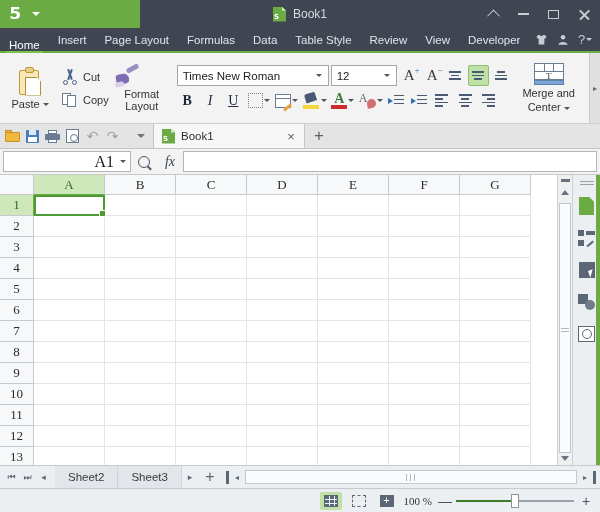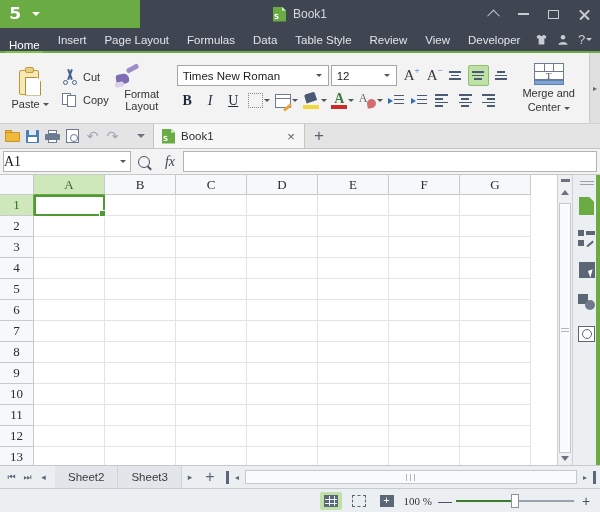--- a/index.html
+++ b/index.html
@@ -179,21 +179,21 @@
   .doctab .close { margin-left: auto; color: #5a5a5a; font-size: 13px; width: 14px; text-align: center; }
   .newtab { width: 28px; display: flex; align-items: center; justify-content: center; font-size: 17px; color: #5a6372; }
   .tabstrip-rest { flex: 1; }
 
   
   .formulabar { height: 26px; background: #f3f3f3; display: flex; align-items: center; border-bottom: 1px solid #c9c9c9; flex: none; }
   .namebox {
     width: 128px; height: 21px; margin-left: 3px; background: #fff; border: 1px solid #b4b4b4;
     display: flex; align-items: center;
   }
-  .namebox .nv { flex: 1; text-align: left; font-family: "Liberation Serif", serif; font-size: 14px; color: #1a1a1a; }
+  .namebox .nv { flex: 1; text-align: right; font-family: "Liberation Serif", serif; font-size: 16px; color: #1a1a1a; }
   .namebox .nb { width: 16px; display: flex; align-items: center; justify-content: center; }
   .fb-ico { width: 26px; display: flex; align-items: center; justify-content: center; color: #4a5366; }
   .mag { width: 12px; height: 12px; border: 1.5px solid #4a5366; border-radius: 50%; position: relative; }
   .mag:after { content: ""; position: absolute; right: -3px; bottom: -2px; width: 5px; height: 1.5px; background: #4a5366; transform: rotate(45deg); }
   .fx { font-family: "Liberation Serif", serif; font-style: italic; font-size: 14px; color: #3b4453; }
   .finput { flex: 1; height: 21px; background: #fff; border: 1px solid #b4b4b4; margin-right: 3px; }
 
   
   .gridwrap { flex: 1; display: flex; background: #fff; position: relative; overflow: hidden; }
   .gridmain { flex: 1; display: flex; flex-direction: column; overflow: hidden; }

